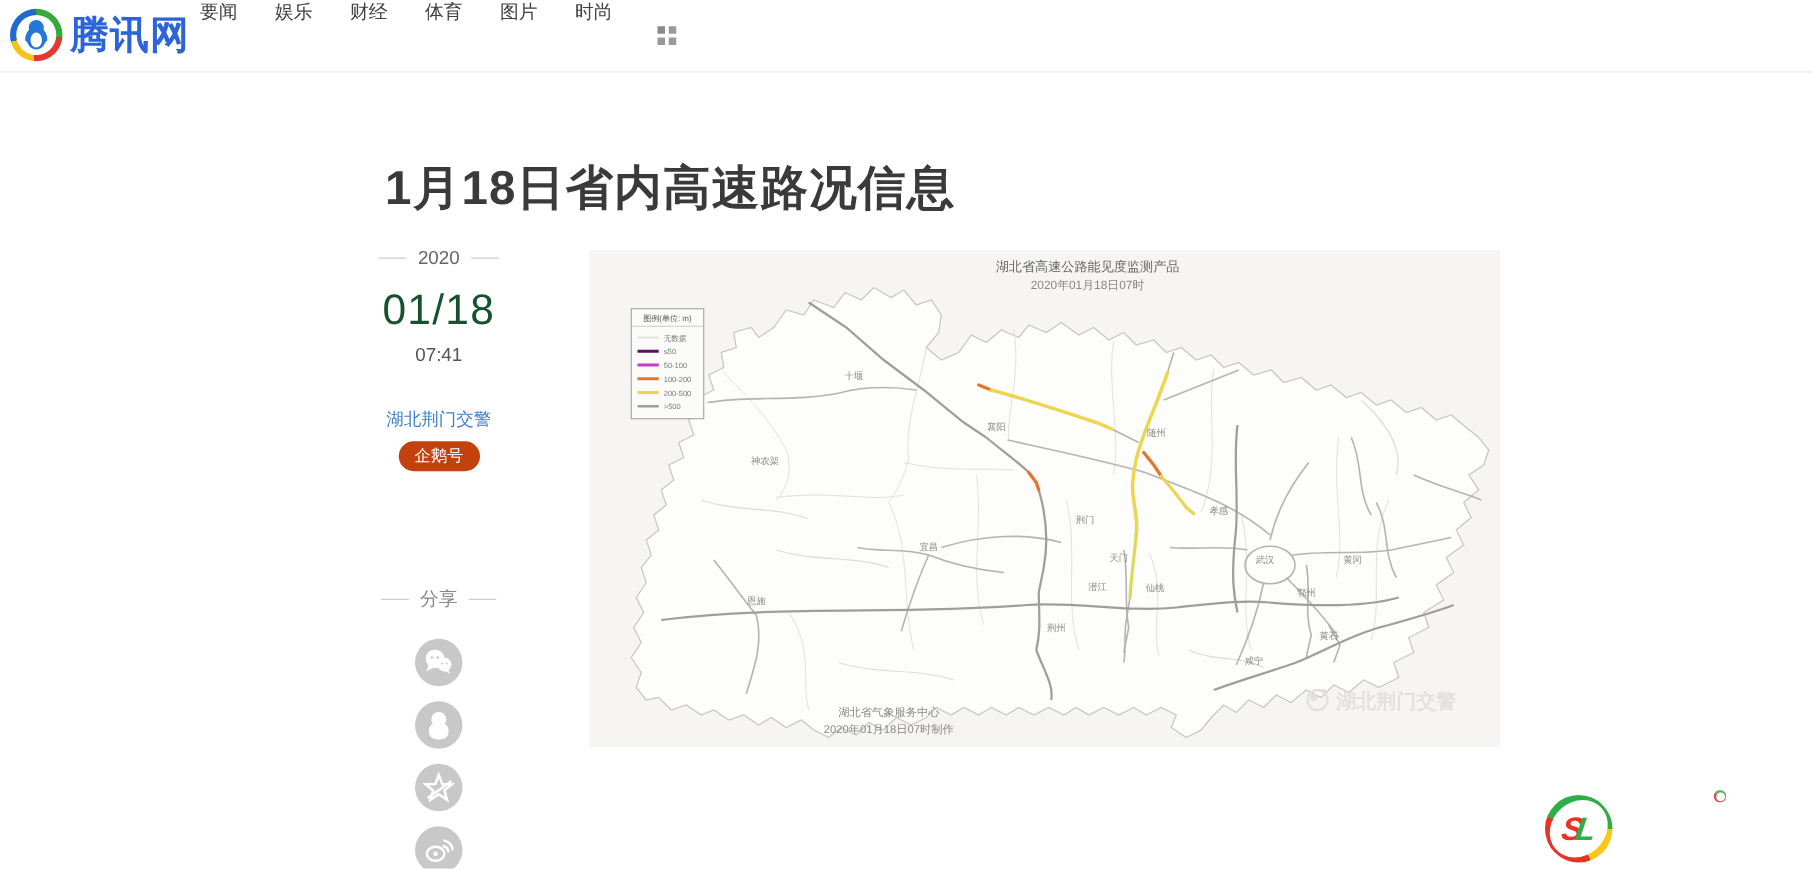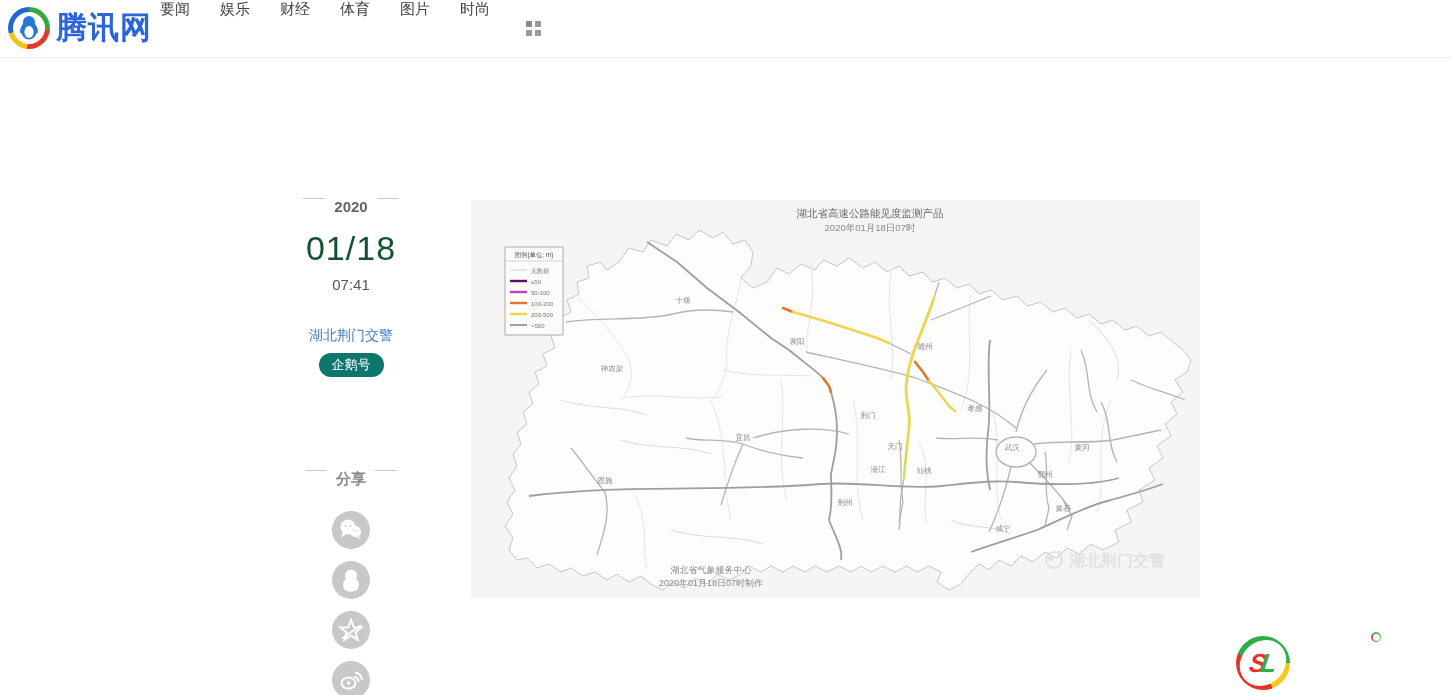--- a/index.html
+++ b/index.html
@@ -17,27 +17,27 @@
   .nav{position:absolute;left:160px;top:0;height:57px;display:flex;align-items:flex-start;gap:30px;}
   .nav-item{font-size:15px;color:#404040;cursor:pointer;white-space:nowrap;}
   .grid-icon{position:absolute;left:526px;top:21px;width:15px;height:15px;display:grid;grid-template-columns:6px 6px;grid-template-rows:6px 6px;gap:3px;cursor:pointer;}
   .grid-icon i{background:#9a9a9a;display:block;}
   .grid-icon i:first-child{background:#8a8a8a;}
 
   
   .article-title{position:absolute;left:308px;top:100px;font-size:38px;font-weight:bold;color:#3a3a3a;letter-spacing:1px;}
 
   .meta{position:absolute;left:288px;top:198px;width:126px;text-align:center;}
-  .flank-row{display:flex;justify-content:center;gap:9px;font-weight:bold;}
+  .flank-row{display:flex;align-items:center;justify-content:center;gap:9px;}
   .flank-row .line{width:22px;height:1px;background:#ccc;}
   .meta-year{font-size:15px;color:#666;}
   .meta-date{margin-top:14px;font-size:34px;font-weight:300;color:#14532d;letter-spacing:1px;}
   .meta-time{margin-top:8px;font-size:15px;color:#555;}
   .meta-author{margin-top:34px;font-size:14px;color:#3e7ec9;cursor:pointer;}
-  .meta-badge{display:inline-block;margin-top:8px;background:#0f766e;color:#fff;font-size:13px;border-radius:12px;padding:3px 13px;cursor:pointer;}
+  .meta-badge{display:inline-block;margin-top:8px;background:#c2410c;color:#fff;font-size:13px;border-radius:12px;padding:3px 13px;cursor:pointer;}
 
   .share{position:absolute;left:288px;top:470px;width:126px;text-align:center;}
   .share-label{font-size:15px;color:#888;}
   .share-icons{margin-top:22px;display:flex;flex-direction:column;align-items:center;gap:12px;}
   .sicon{width:38px;height:38px;border-radius:50%;background:#c8c8c8;display:flex;align-items:center;justify-content:center;cursor:pointer;}
 
   
   .figure{position:absolute;left:471px;top:200px;width:729px;height:398px;background:#f6f5f4;}
   .caption{position:absolute;left:471px;top:636px;font-size:17px;color:#2b2b2b;}
 
@@ -80,20 +80,21 @@
       <span class="nav-item">时尚</span>
     </div>
     <div class="grid-icon">
         <i></i>
         <i></i>
         <i></i>
         <i></i>
       </div>
   </div>
 
+  <h1 class="article-title">1月18日省内高速路况信息</h1>
 
   <div class="meta">
     <div class="flank-row">
       <span class="line"></span>
       <span class="meta-year">2020</span>
       <span class="line"></span>
     </div>
     <div class="meta-date">01/18</div>
     <div class="meta-time">07:41</div>
     <div class="meta-author">湖北荆门交警</div>

